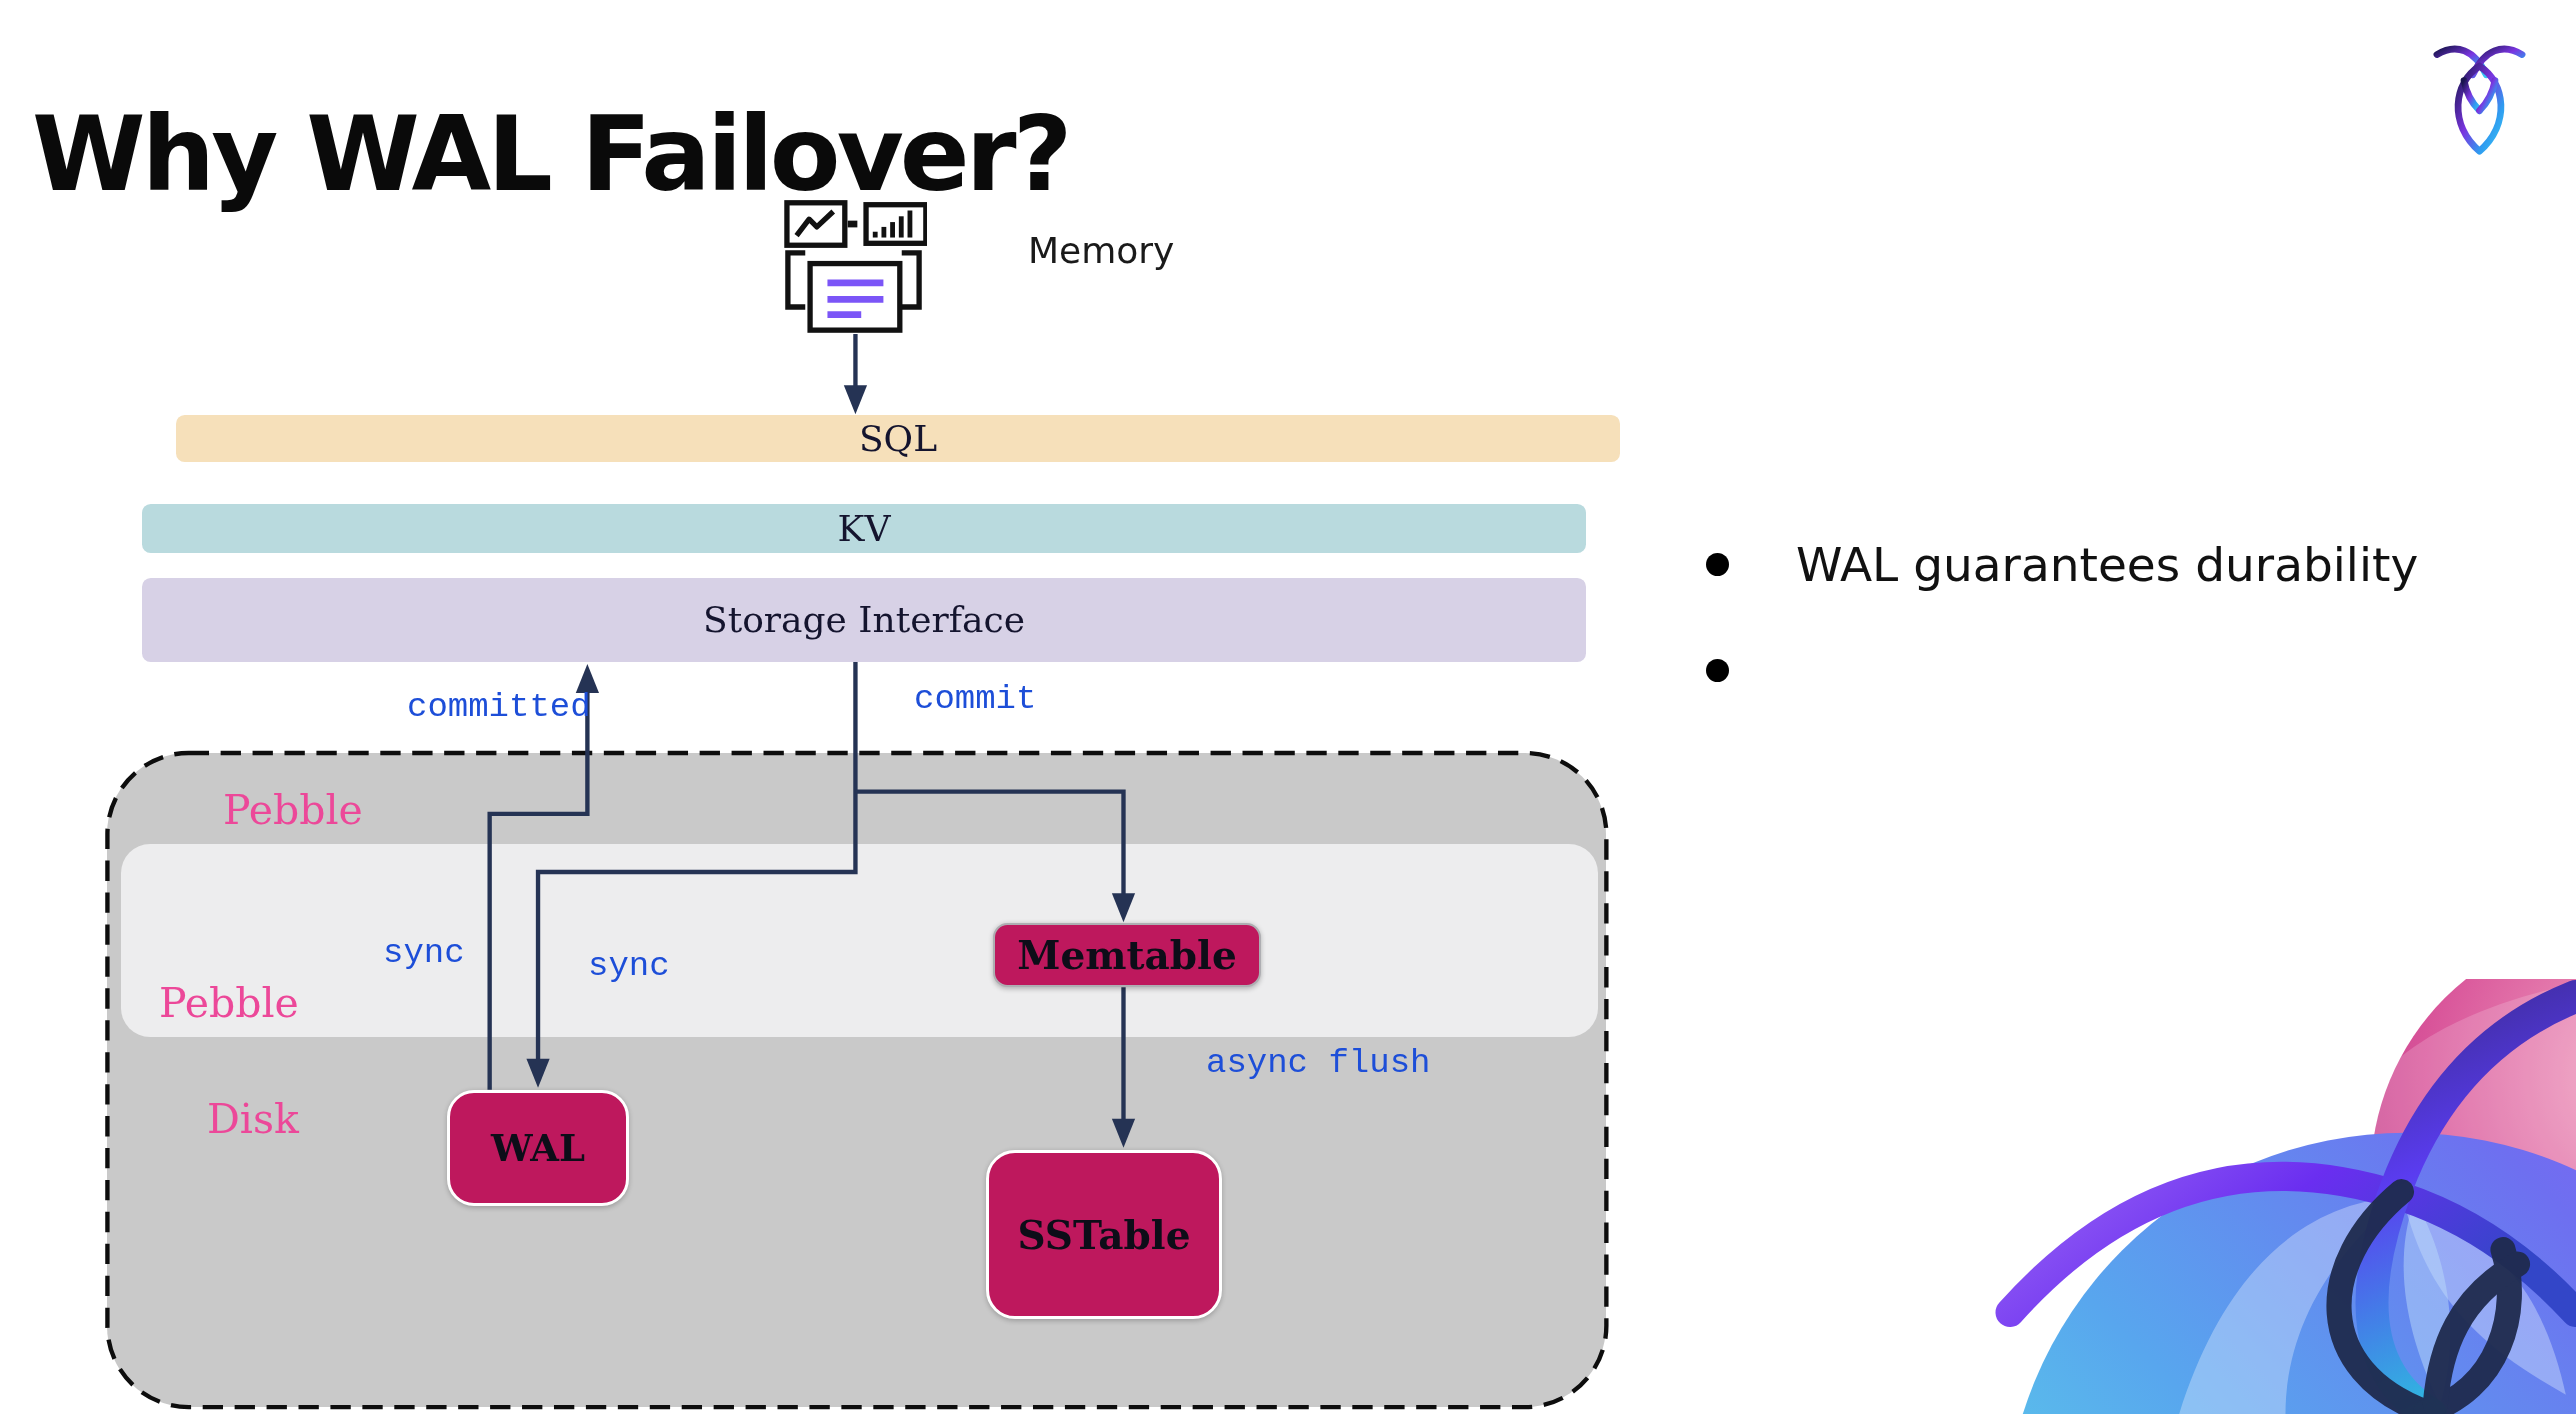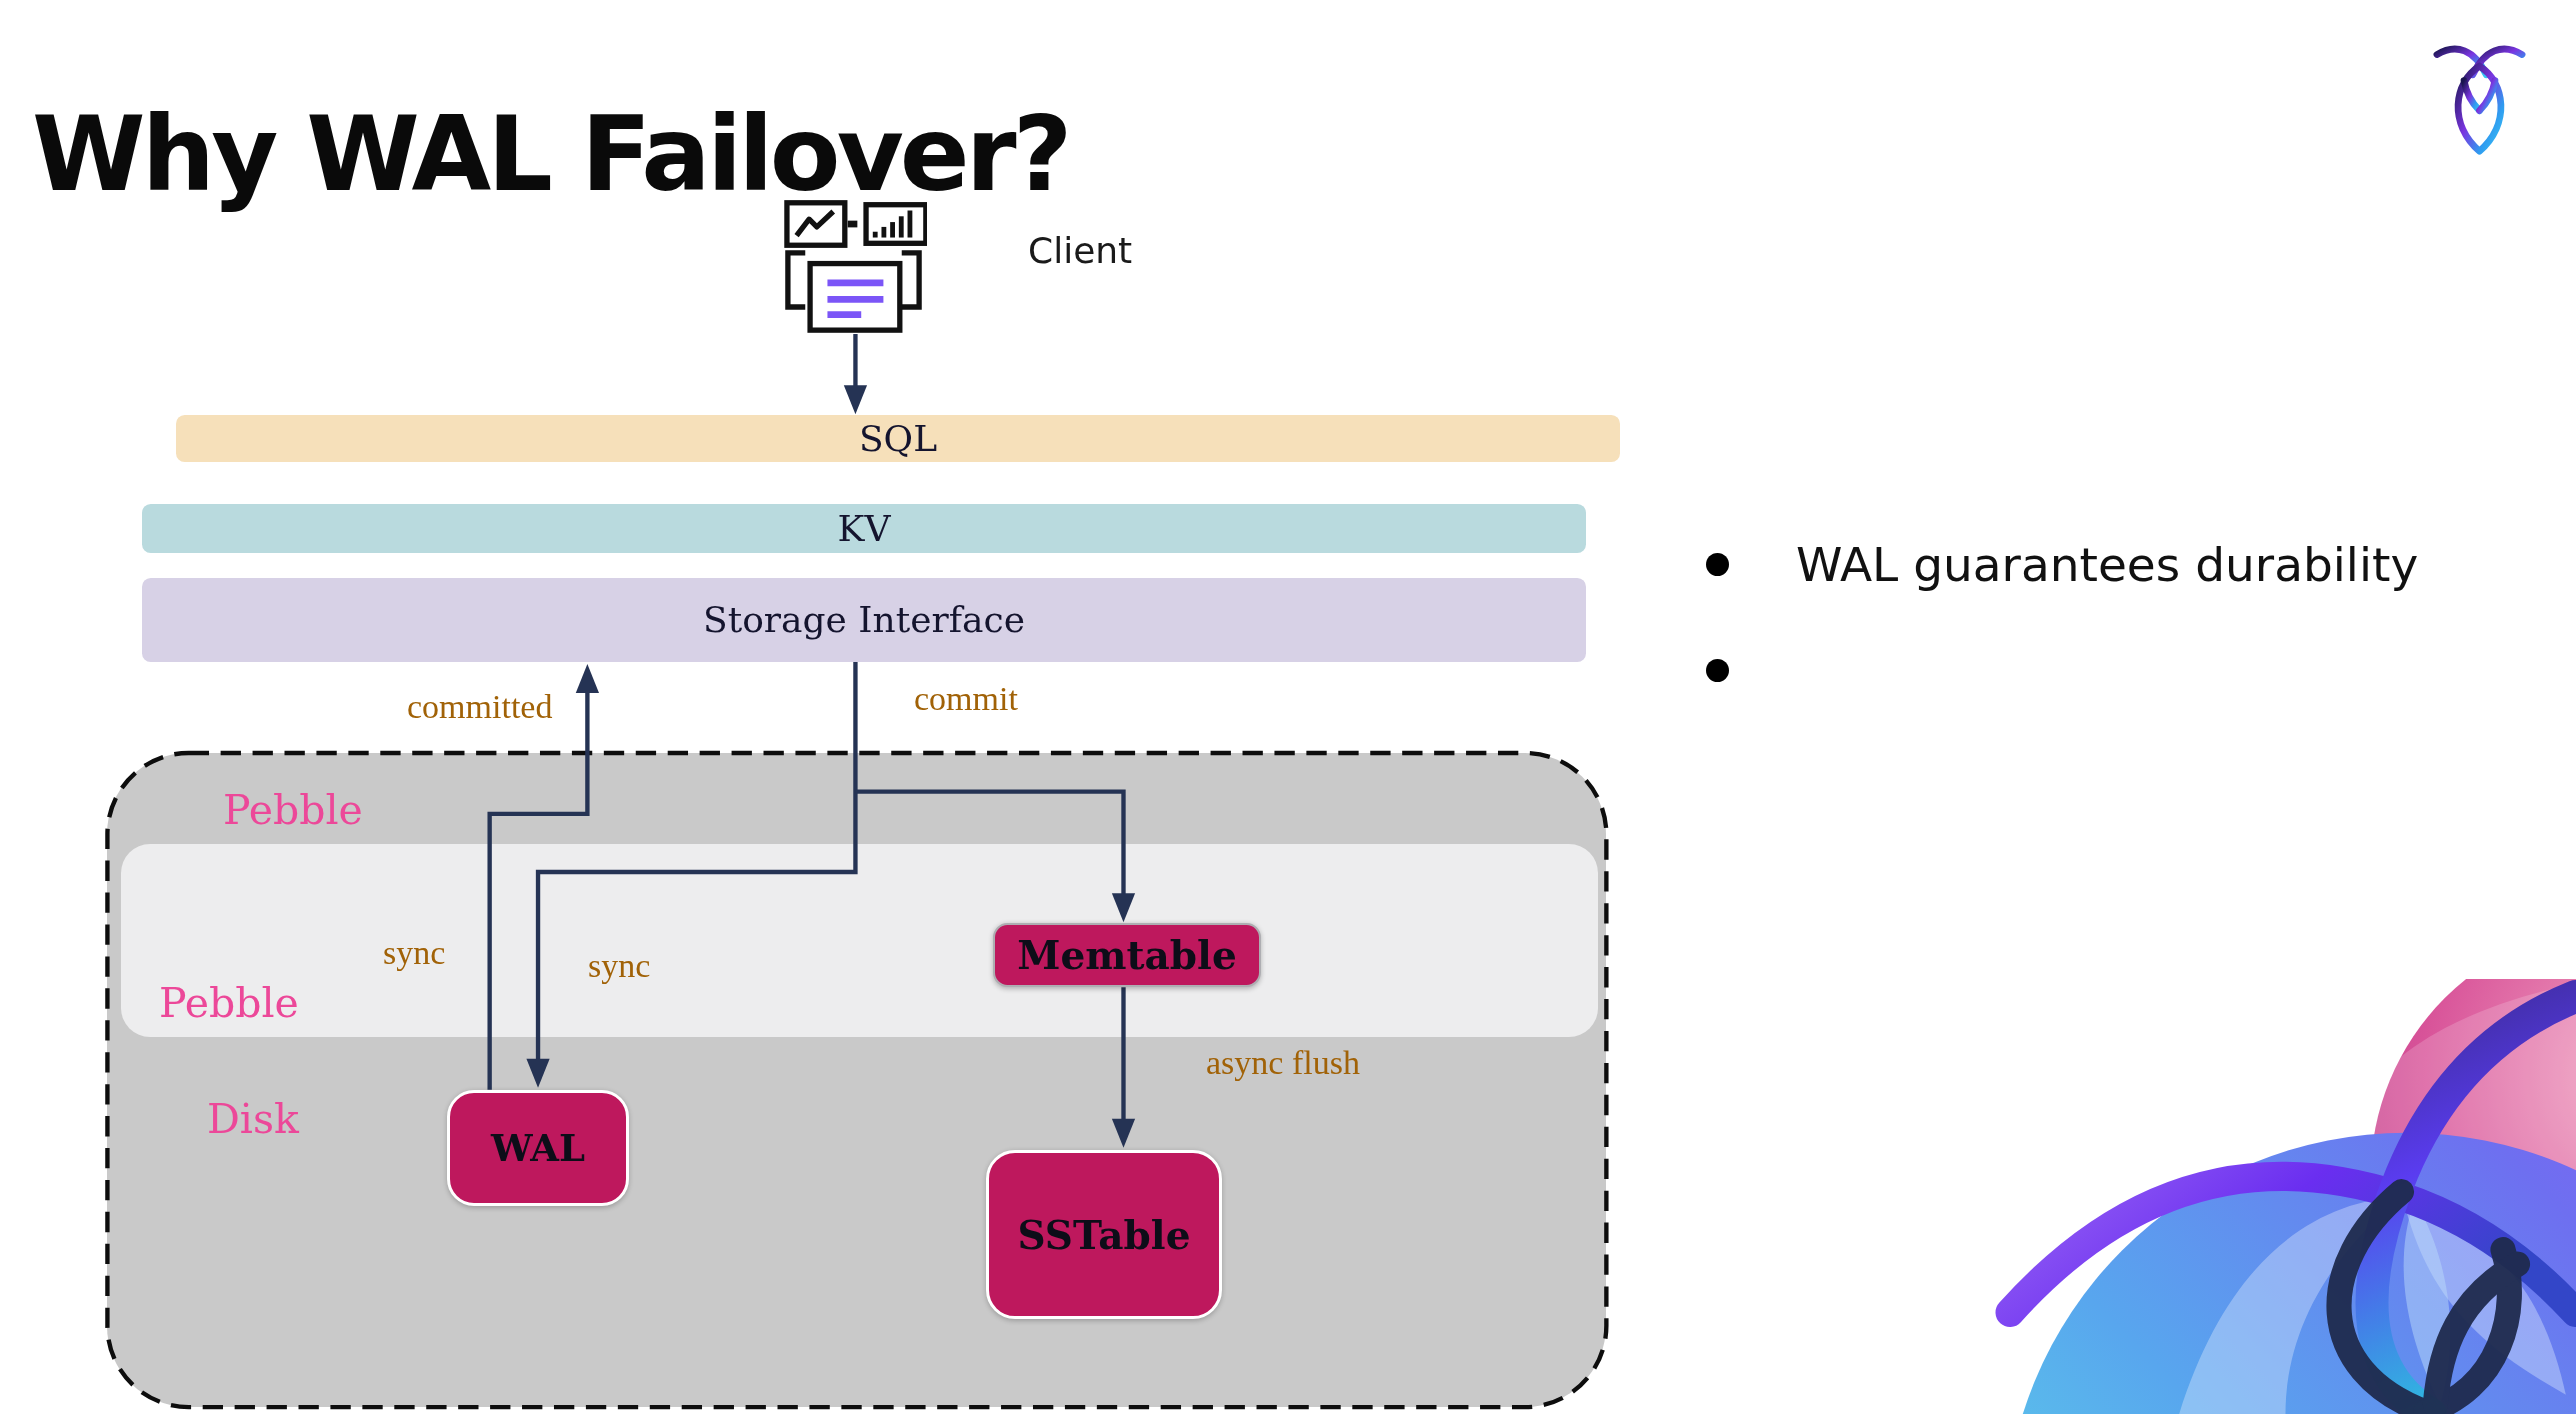--- a/index.html
+++ b/index.html
@@ -53,22 +53,22 @@
   .node-memtable{
     left:993px;top:923px;width:268px;height:64px;border:2.9px solid #aeaeb2;
     border-radius:14.5px;font-size:39px;box-shadow:0 1.9px 4.8px rgba(0,0,0,.25);
   }
   .node-sstable{
     left:986px;top:1150px;width:236px;height:169px;border:3.9px solid #ffffff;
     border-radius:29px;font-size:39px;box-shadow:0 1.9px 5.8px rgba(0,0,0,.22);
   }
   
   .edge-label{
-    font-size:34px;color:#a16207;z-index:6;line-height:1.2;
-    font-family:Liberation Serif, serif;
+    font-size:34px;color:#1d4ed8;z-index:6;line-height:1.2;
+    font-family:Liberation Mono, monospace;
     text-align:right;
   }
   .lbl-committed{left:407px;top:687px;}
   .lbl-commit{left:914px;top:679px;}
   .lbl-sync-left{left:383px;top:933px;}
   .lbl-sync-right{left:588px;top:946px;}
   .lbl-async{left:1206px;top:1043px;}
   
   .client-icon{left:780px;top:197px;z-index:3;}
   .client-label{left:1028px;top:230px;font-size:36px;color:#1a1a1a;z-index:3;
@@ -130,21 +130,21 @@
       <rect x="114" y="26" width="5" height="16"></rect>
       <rect x="123" y="20" width="5" height="22"></rect>
       <rect x="132" y="14" width="5" height="28"></rect>
     </g>
     <g stroke="#7b55f7" stroke-width="7">
       <line x1="49" y1="89" x2="107" y2="89"></line>
       <line x1="49" y1="106" x2="107" y2="106"></line>
       <line x1="49" y1="122" x2="84" y2="122"></line>
     </g>
   </svg>
-  <div class="abs client-label">Client</div>
+  <div class="abs client-label">Memory</div>
 
   <div class="abs bar bar-sql">
     <span>SQL</span>
   </div>
   <div class="abs bar bar-kv">
     <span>KV</span>
   </div>
   <div class="abs bar bar-storage">
     <span>Storage Interface</span>
   </div>

